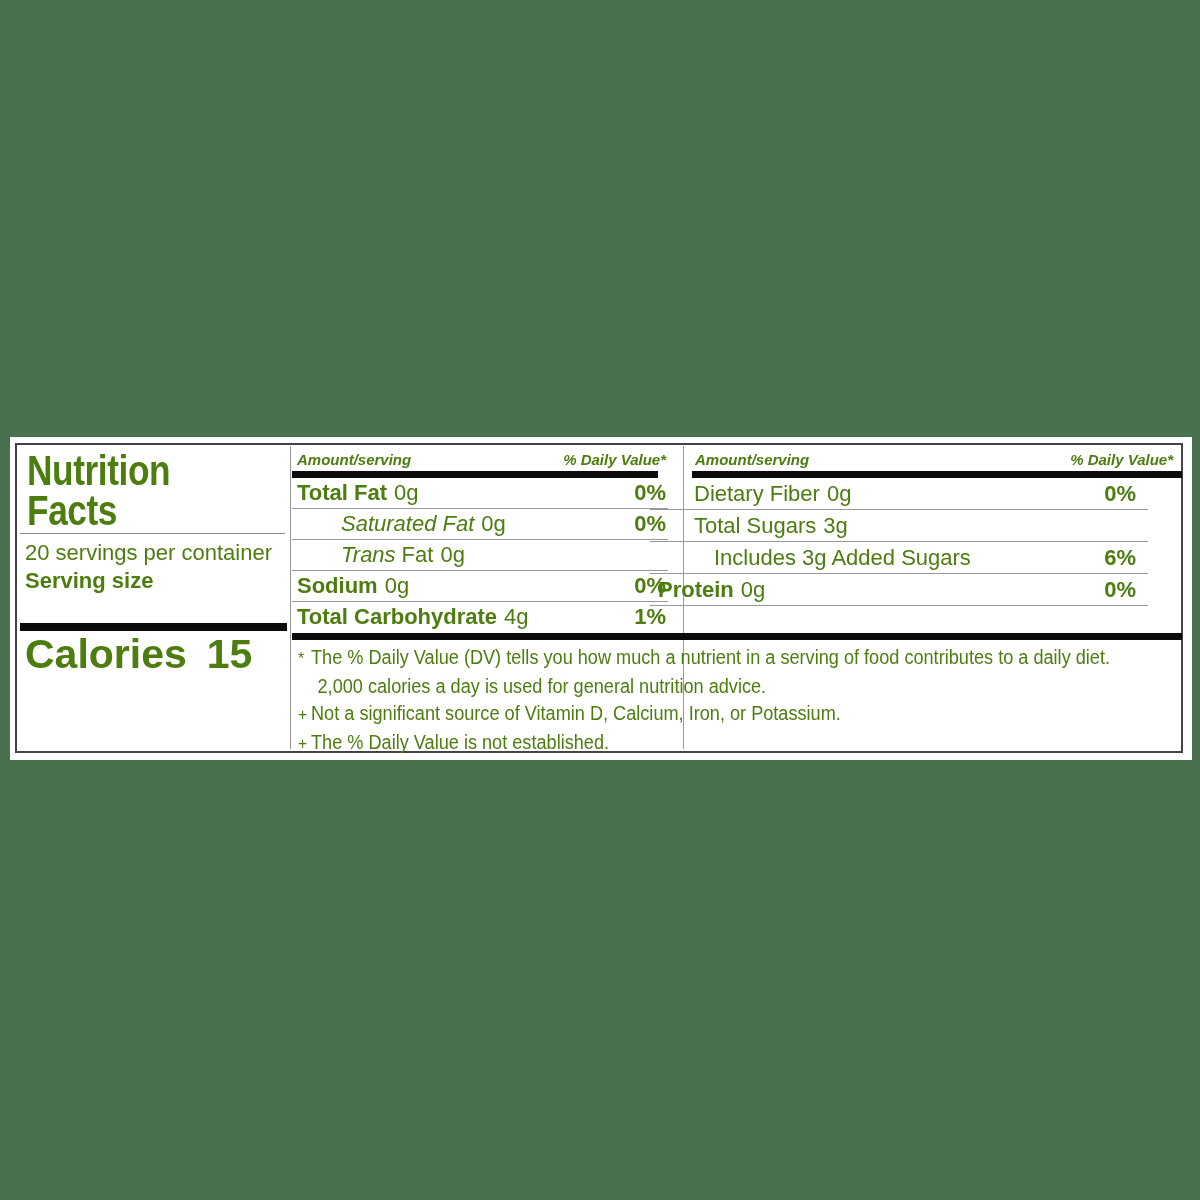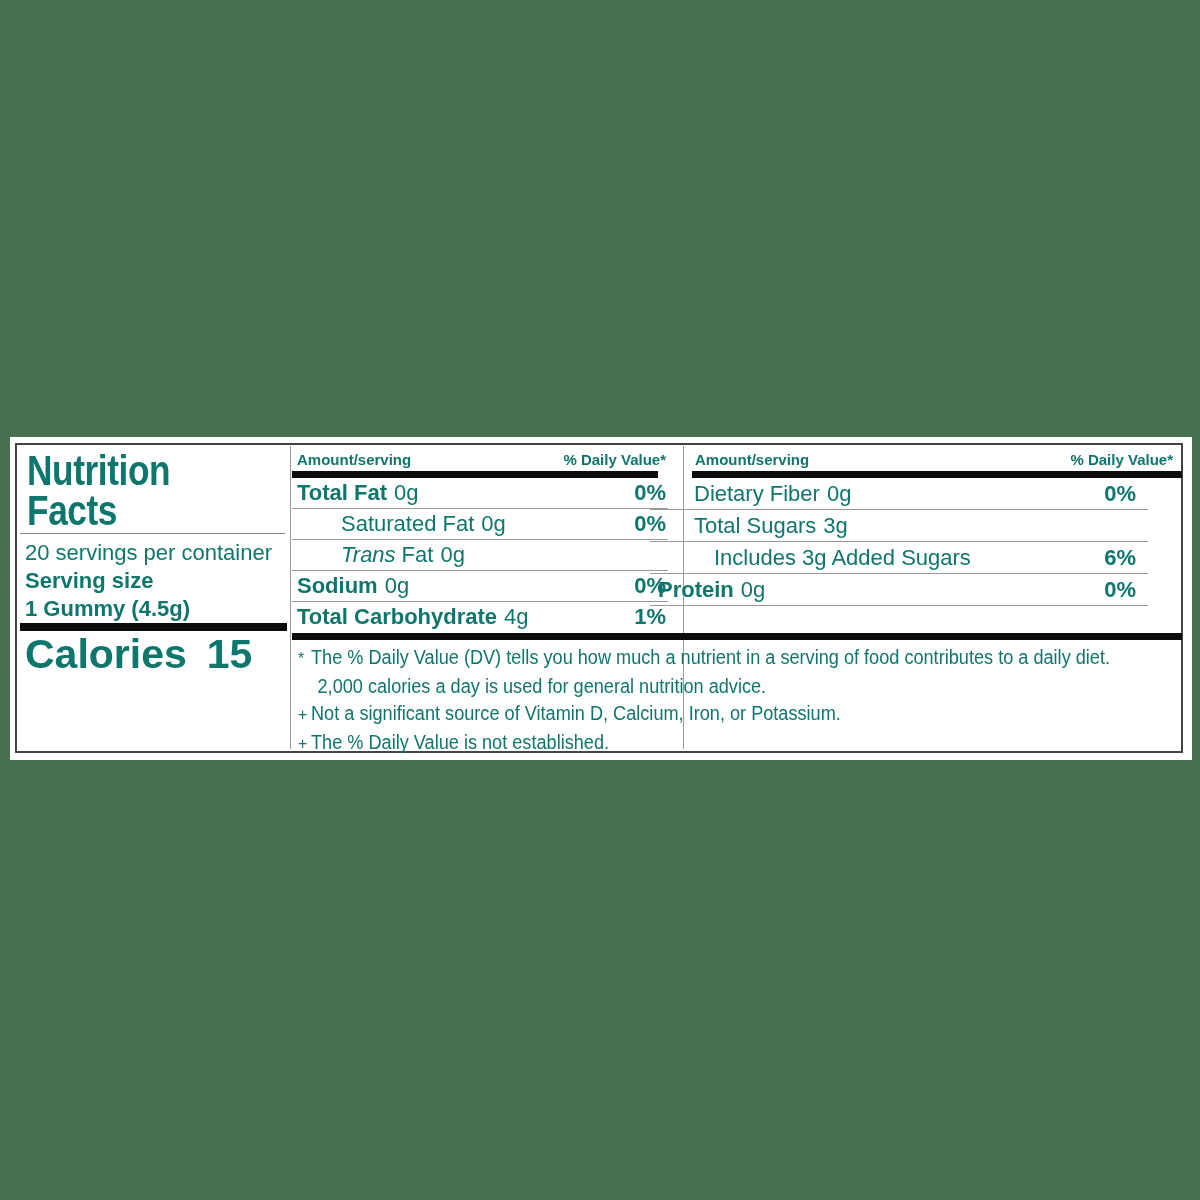--- a/index.html
+++ b/index.html
@@ -1,19 +1,19 @@
 <!DOCTYPE html>
 <html><head>
 <meta charset="utf-8">
 <style>
   * { margin:0; padding:0; box-sizing:border-box; }
   html,body { background:#48714f; }
   .screen {
     position:relative; width:1200px; height:1200px; overflow:hidden;
-    font-family:"Liberation Sans", sans-serif; color:#0f766e;
+    font-family:"Liberation Sans", sans-serif; color:#4d7c0f;
   }
   .label {
     position:absolute; left:10px; top:437px; width:1182px; height:323px;
     background:#ffffff;
   }
   .frame {
     position:absolute; left:5px; top:6px; width:1168px; height:310px;
     border:2px solid #444;
   }
   .vdiv { position:absolute; top:9px; width:1px; height:303px; background:#999; }
@@ -29,40 +29,40 @@
   .rule { position:absolute; left:10px; top:96px; width:265px; height:1px; background:#8a8a8a; }
   .serving-block { position:absolute; left:15px; top:102px; font-size:22px; line-height:28px; white-space:nowrap; }
   .serving-block .bold { font-weight:700; }
   .leftbar { position:absolute; left:10px; top:186px; width:267px; height:8px; background:#0c0c0c; }
   .calories { position:absolute; left:15px; top:200px; font-size:41px; font-weight:700; line-height:34px; white-space:nowrap; }
   .calories .cal-val { margin-left:20px; }
 
   
   .col-header {
     position:absolute; top:15px; display:flex; justify-content:space-between;
-    font-size:15px; font-weight:700; line-height:16px; white-space:nowrap;
+    font-size:15px; font-weight:700; line-height:16px; white-space:nowrap;font-style:italic;
   }
   .col-header.mid { left:287px; width:369px; }
   .col-header.right { left:685px; width:478px; }
 
   .topbar { position:absolute; top:34px; height:7px; background:#0c0c0c; }
   .topbar.mid { left:282px; width:366px; }
   .topbar.right { left:682px; width:490px; }
 
   .rows { position:absolute; top:41px; font-size:22px; }
   .rows.mid { left:282px; width:376px; }
   .rows.right { left:640px; width:498px; }
   .nrow {
     display:flex; align-items:center; padding-top:0;
     height:31px; border-bottom:1px solid #999; white-space:nowrap;
   }
   .rows.mid .nrow { padding-left:5px; padding-right:2px; }
   .rows.right .nrow { height:32px; padding-left:8px; padding-right:12px; }
   .rows.mid .nrow.last { height:30px; border-bottom:none;align-items:center; }
-  .ind1m { padding-left:44px; }
+  .ind1m { padding-left:44px;font-style:italic; }
   .ind1r { padding-left:36px; }
   .ind2r { padding-left:56px;text-align:center; }
   .b { font-weight:700; }
   .it { font-style:italic; }
   .amt { margin-left:7px; }
   .gap6 { margin-left:6px; }
   .dv { margin-left:auto; font-weight:700; }
 
   .bottombar { position:absolute; left:282px; top:196px; width:890px; height:7px; background:#0c0c0c; }
 
@@ -85,21 +85,20 @@
     <div class="vdiv vdiv2"></div>
 
     <div class="title">
       <div>Nutrition</div>
       <div>Facts</div>
     </div>
     <div class="rule"></div>
     <div class="serving-block">
       <div>20 servings per container</div>
       <div class="bold">Serving size</div>
-      <div class="bold">1 Gummy (4.5g)</div>
     </div>
     <div class="leftbar"></div>
     <div class="calories">
       <span>Calories</span><span class="cal-val">15</span>
     </div>
 
     <div class="col-header mid">
       <span>Amount/serving</span>
       <span>% Daily Value*</span>
     </div>

